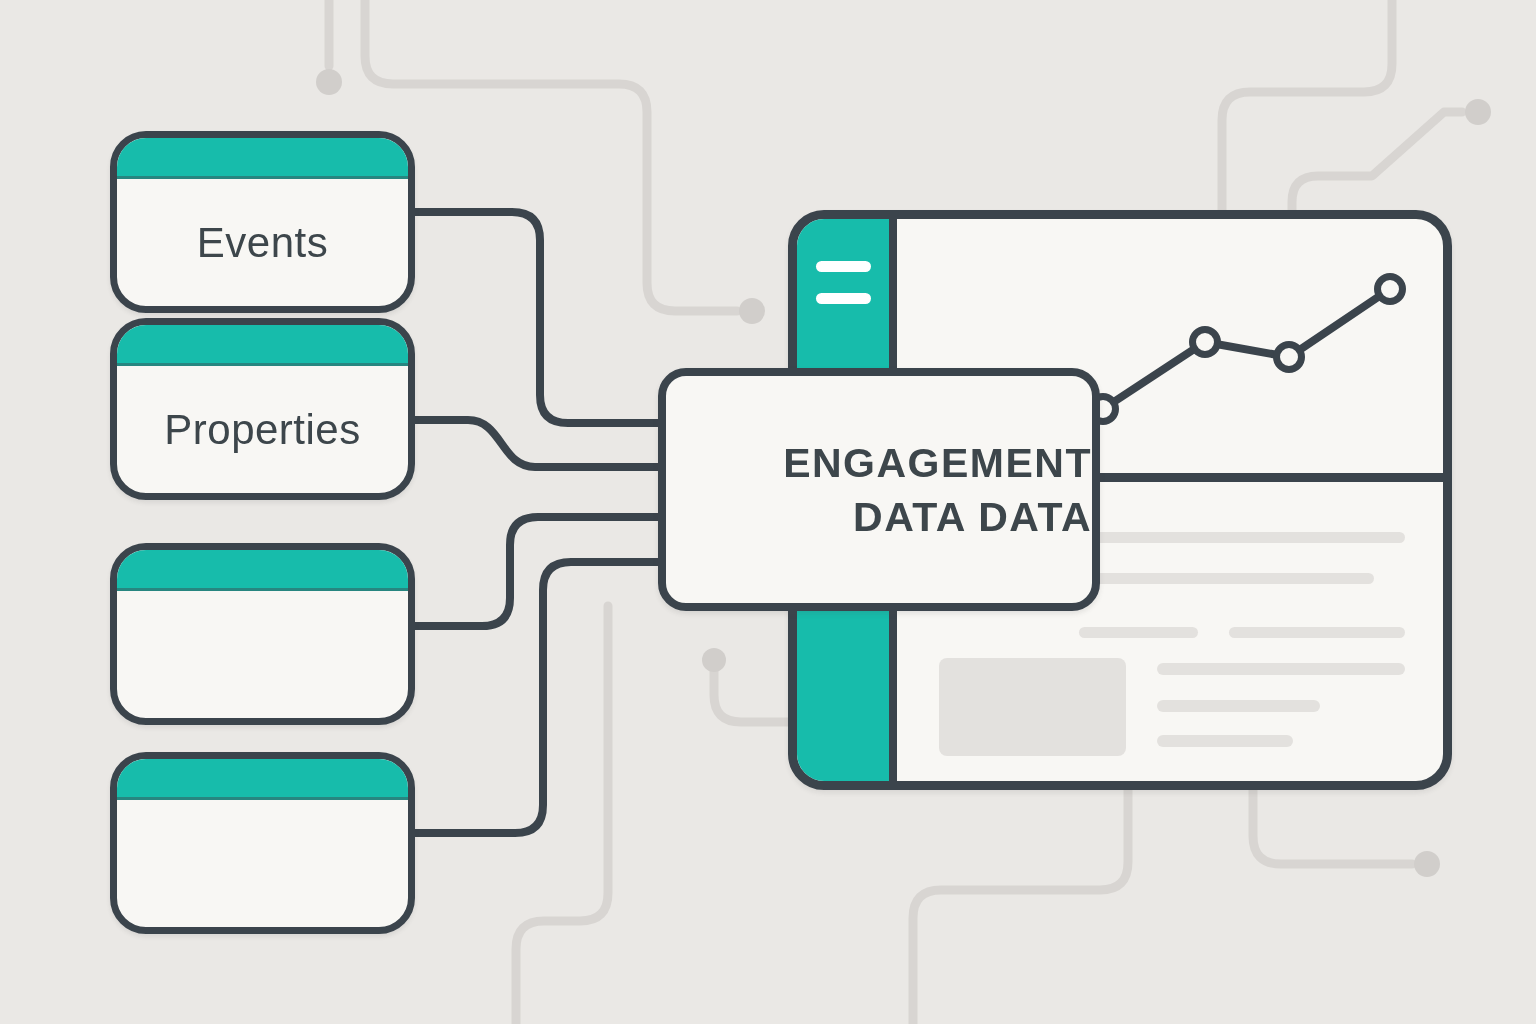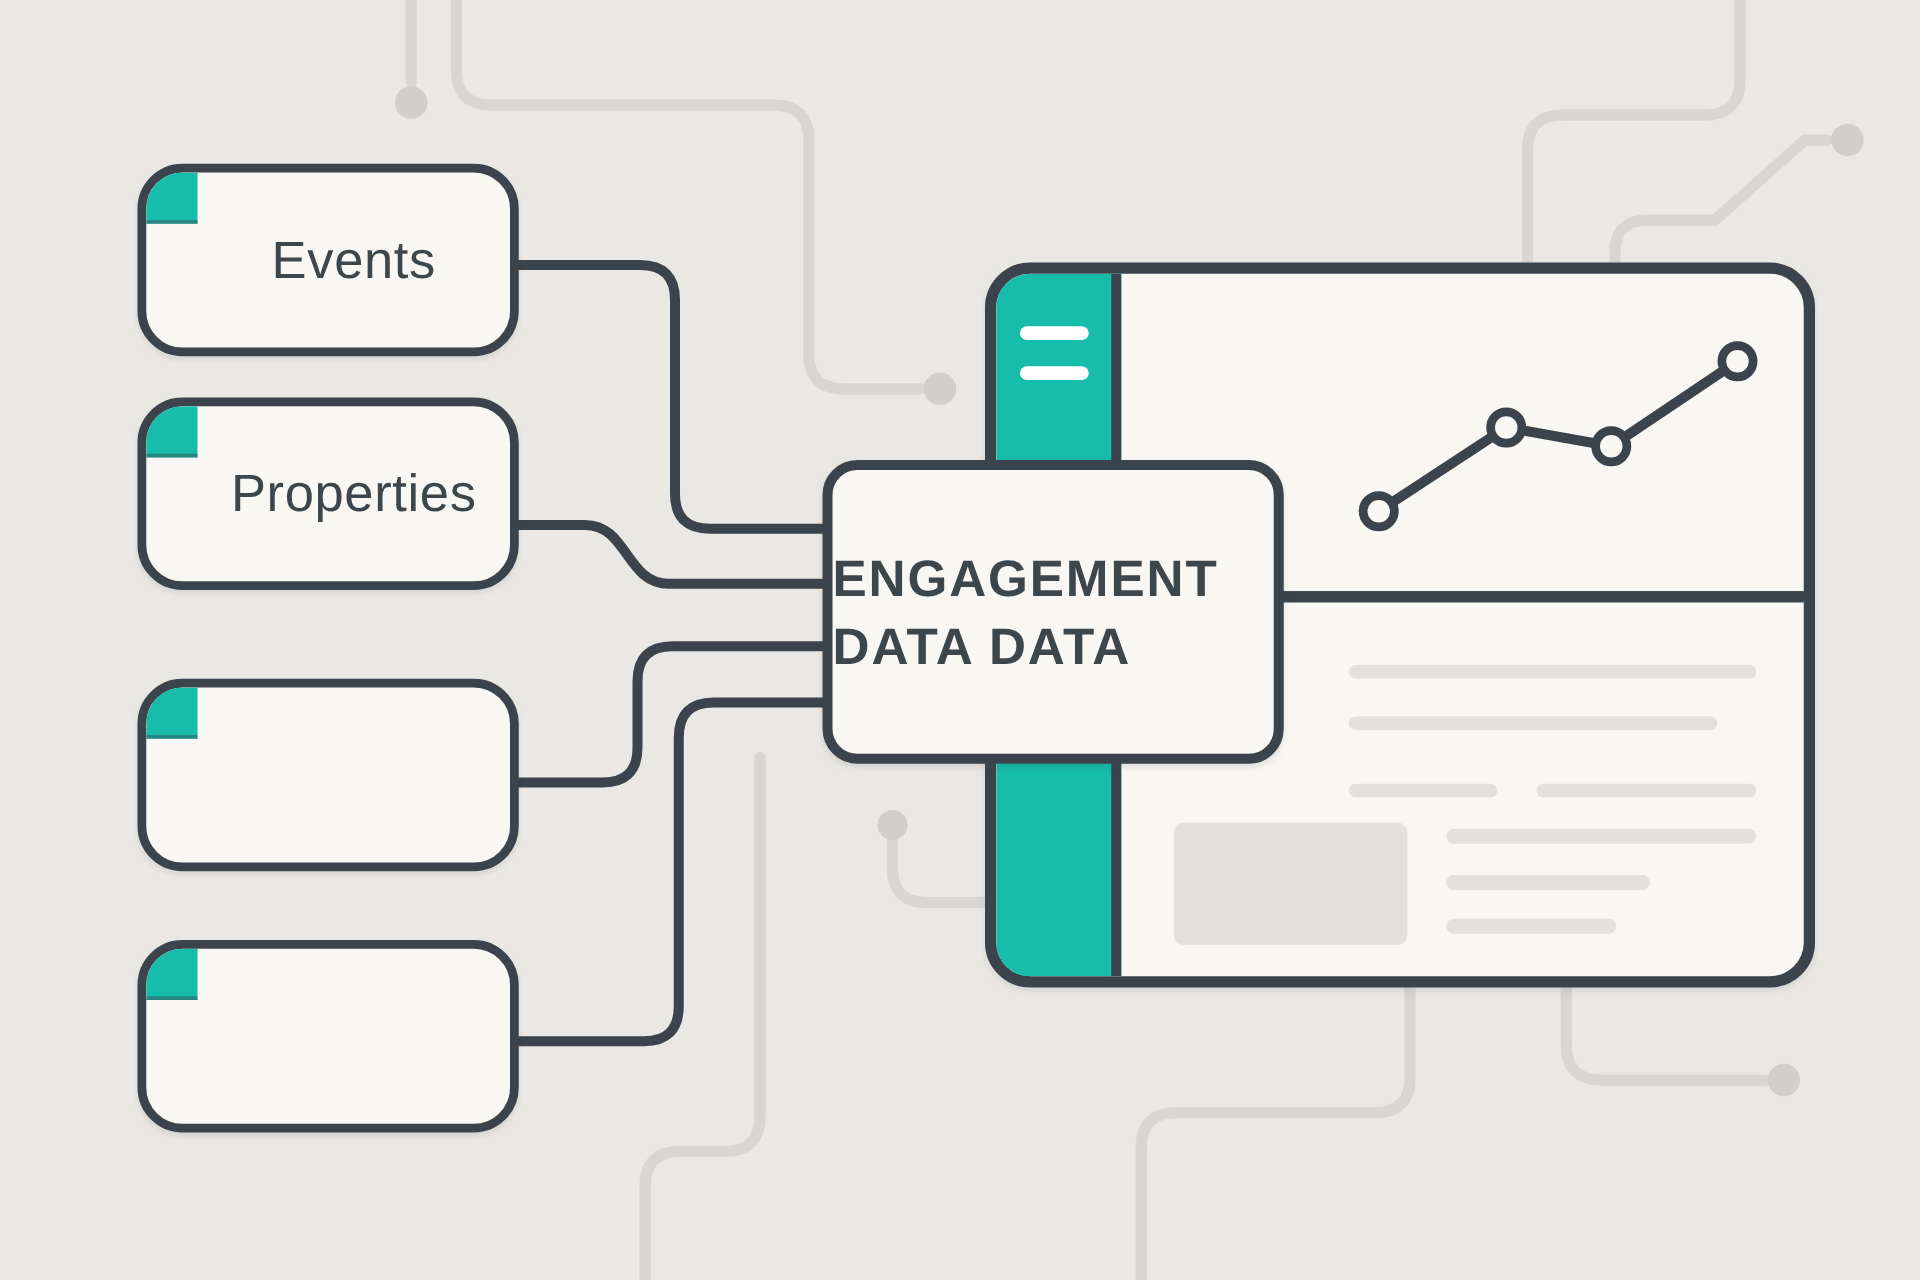--- a/index.html
+++ b/index.html
@@ -18,43 +18,43 @@
 
   
   .circuit-path{fill:none;stroke:var(--circuit);stroke-width:9;stroke-linejoin:round;stroke-linecap:round;}
   .circuit-dot{fill:var(--dot);stroke:none;}
 
   
   .connector-path{fill:none;stroke:var(--outline);stroke-width:8;stroke-linecap:butt;stroke-linejoin:round;}
 
   
   .node-card{
-    position:absolute;left:110px;width:305px;height:154px;
+    position:absolute;left:110px;width:305px;height:182px;
     background:var(--card);border:7px solid var(--outline);border-radius:36px;
-    overflow:hidden;display:flex;flex-direction:row;
+    overflow:hidden;display:flex;flex-direction:column;
     box-shadow:0 3px 4px rgba(70,70,70,.10);
     z-index:3;
     text-align:center;
   }
   .node-card-header{
     height:41px;flex:0 0 41px;background:var(--teal);
     border-bottom:3px solid rgba(59,68,76,.45);
   }
   .node-card-body{
     flex:1;display:flex;align-items:center;justify-content:center;
   }
   .node-card-label{
     font-size:42px;font-weight:500;color:var(--text);letter-spacing:.5px;
   }
 
   
   .hub-card{
-    position:absolute;left:658px;top:368px;width:369px;height:243px;
+    position:absolute;left:658px;top:368px;width:442px;height:243px;
     background:var(--card);border:8px solid var(--outline);border-radius:28px;
-    display:flex;flex-direction:column;align-items:flex-start;justify-content:center;
+    display:flex;flex-direction:column;align-items:flex-end;justify-content:center;
     box-shadow:0 3px 5px rgba(70,70,70,.12);
     z-index:4;
   }
   .hub-title-line{
     font-size:41px;font-weight:700;color:var(--text);
     letter-spacing:1.5px;line-height:54px;text-align:center;white-space:nowrap;
   }
 
   
   .browser-window{

